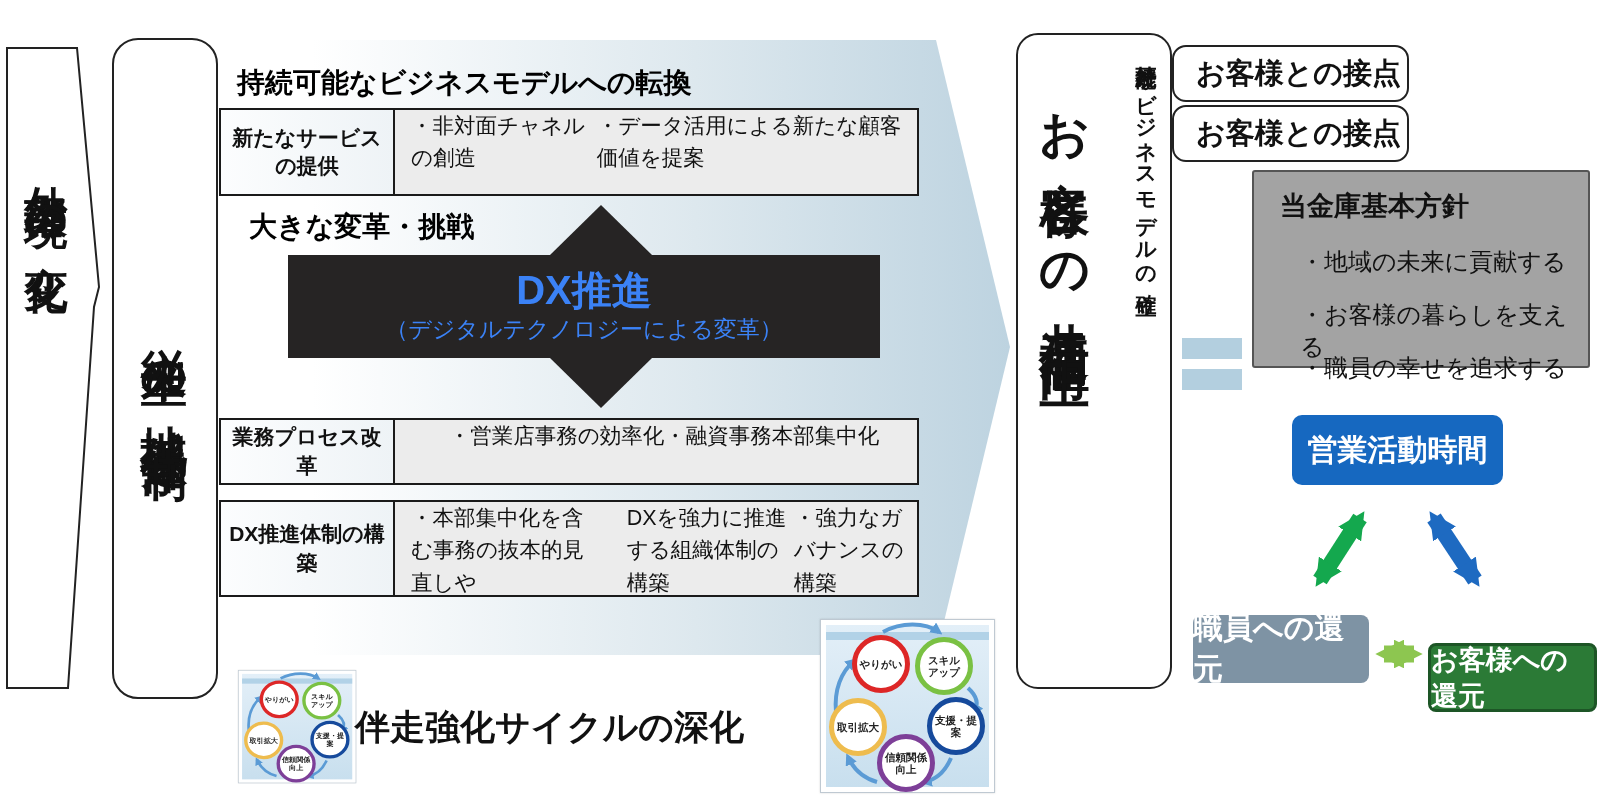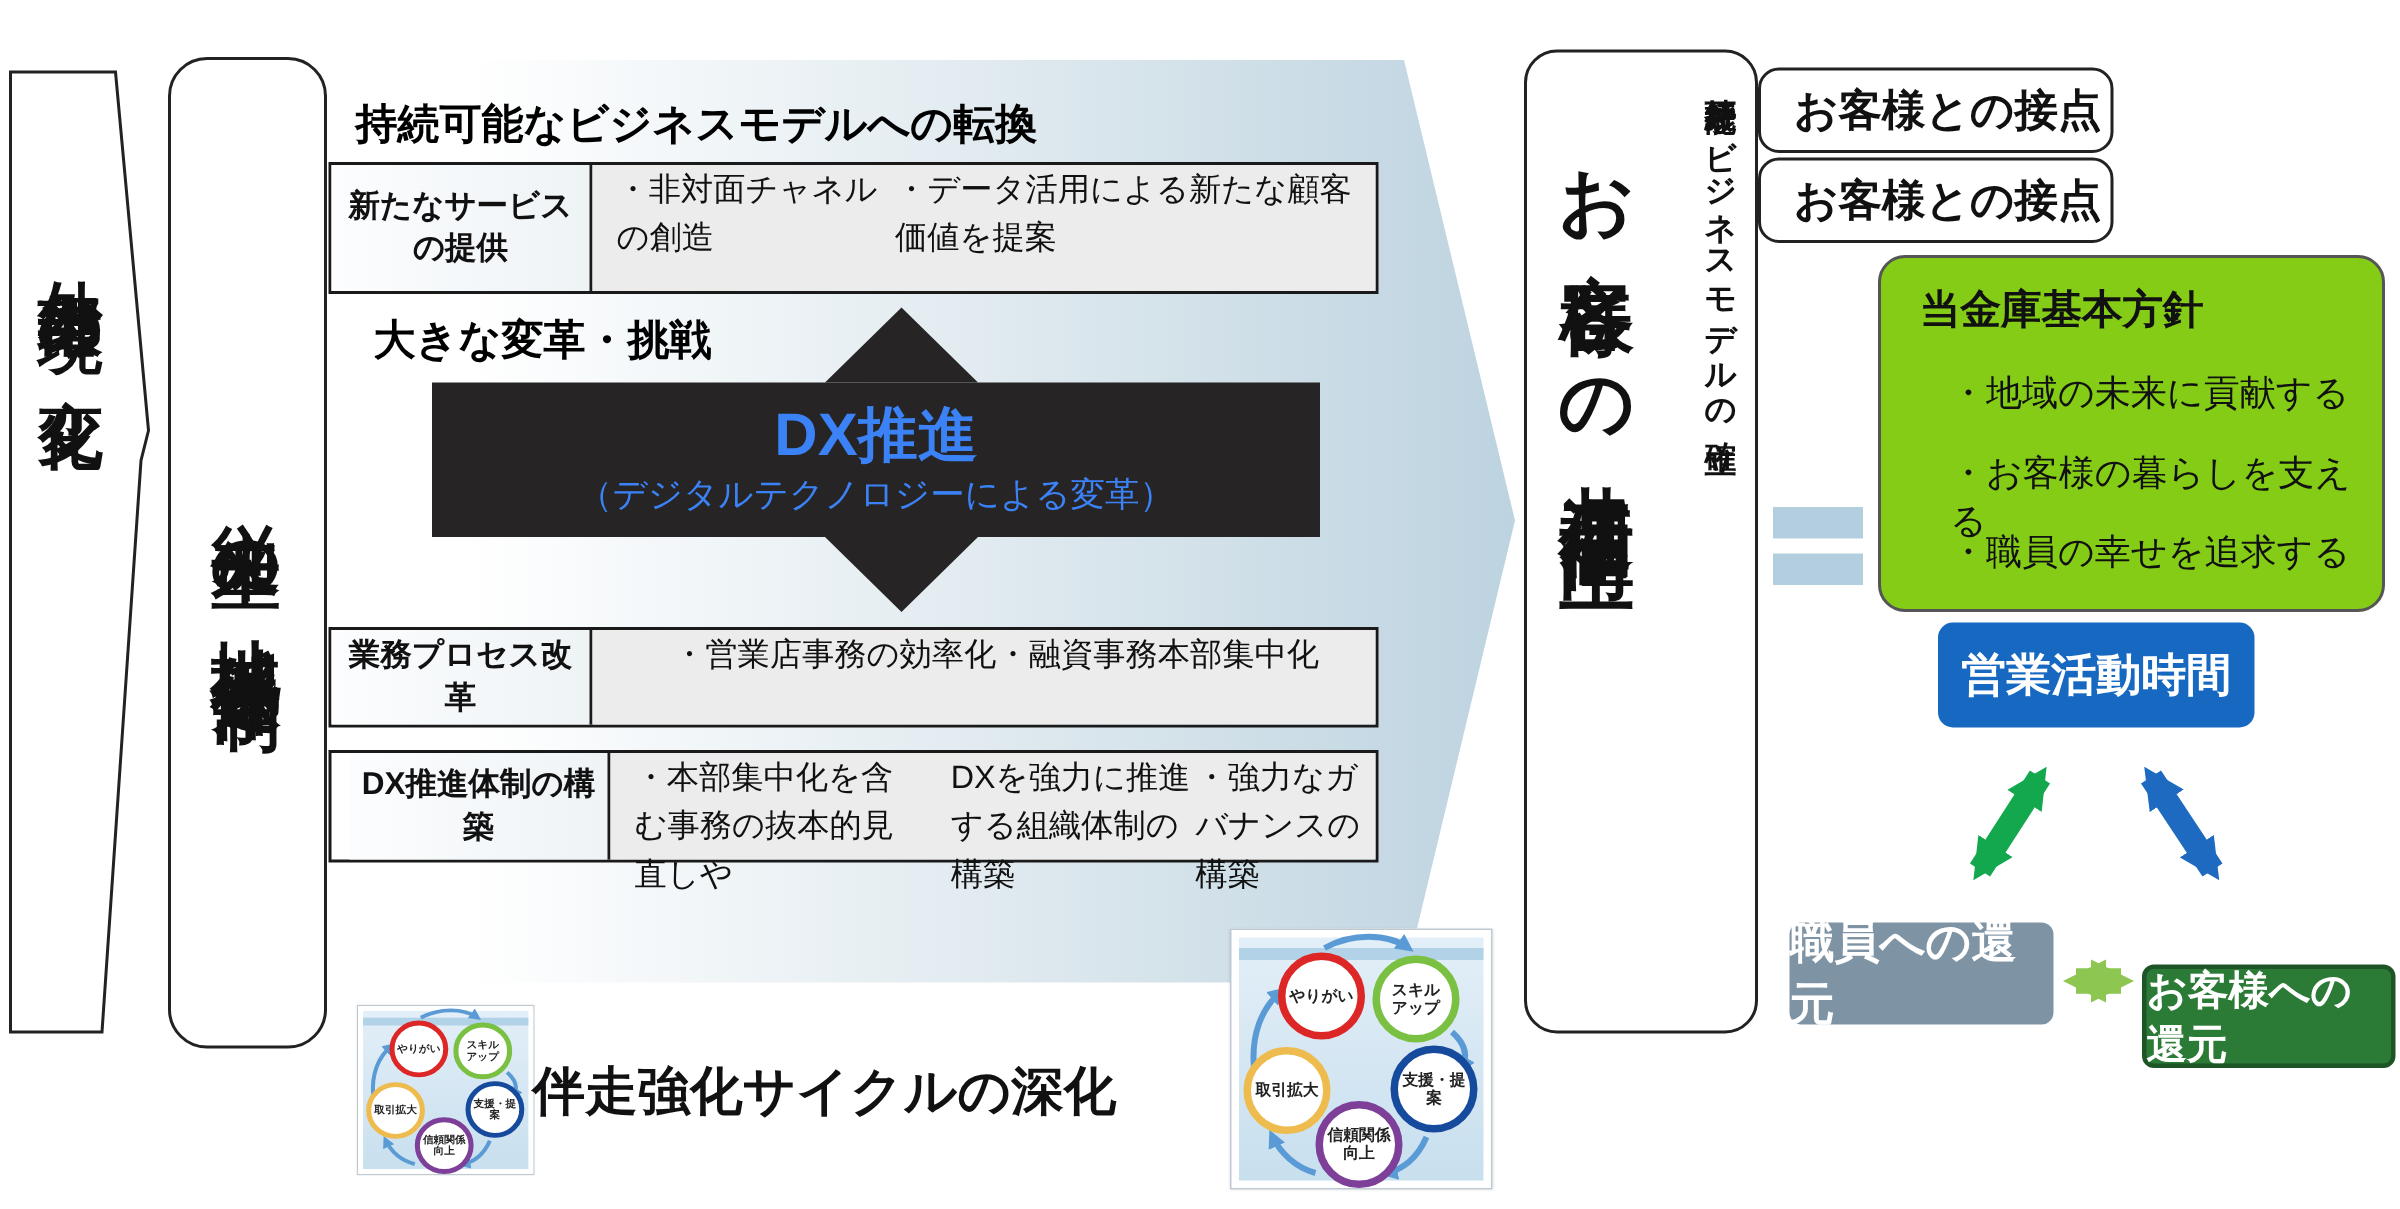--- a/index.html
+++ b/index.html
@@ -27,42 +27,42 @@
   
   .dtable{position:absolute;left:219px;width:700px;border:2px solid #1a1a1a;display:flex;box-sizing:border-box;justify-content:flex-end;}
   .dtable .hcell{width:174px;flex:0 0 174px;border-right:2px solid #1a1a1a;display:flex;align-items:center;
                  justify-content:center;text-align:center;font-weight:800;font-size:21px;line-height:1.35;
                  background:linear-gradient(to right,#fcfdfe,#eef3f6);box-sizing:border-box;padding:2px;}
   .dtable .bcell{flex:1;background:#ececec;display:flex;flex-direction:row;justify-content:center;
                  font-size:21.5px;line-height:1.5;padding-left:16px;box-sizing:border-box;}
   .dtable .bcell .cont{padding-left:22px;}
   #table1{top:108px;height:88px;}
   #table2{top:418px;height:67px;}
-  #table3{top:500px;height:75px;padding-left:12px;}
+  #table3{top:500px;height:97px;}
 
   
   #dx-rect{left:288px;top:255px;width:592px;height:103px;background:#262424;color:#3b82f6;
            display:flex;flex-direction:column;align-items:center;justify-content:center;}
   #dx-title{font-size:40px;font-weight:800;line-height:1.1;}
   #dx-sub{font-size:23px;font-weight:400;margin-top:2px;}
   .tri{width:0;height:0;position:absolute;left:550px;}
   #dx-tri-up{top:205px;border-left:51px solid transparent;border-right:51px solid transparent;border-bottom:50px solid #262424;}
   #dx-tri-down{top:358px;border-left:51px solid transparent;border-right:51px solid transparent;border-top:50px solid #262424;}
 
   
   #outcome-box{left:1016px;top:33px;width:152px;height:652px;background:#fff;border:2px solid #222;border-radius:22px;}
   #outcome-main{left:14px;top:42px;font-size:50px;font-weight:800;letter-spacing:7px;position:absolute;}
   #outcome-sub{right:10px;top:14px;font-size:21px;font-weight:700;letter-spacing:1px;position:absolute;}
 
   
   .chip{position:absolute;left:1172px;width:237px;height:57px;background:#fff;border:2px solid #222;border-radius:14px;
         display:flex;align-items:center;padding-left:22px;font-size:29px;font-weight:800;box-sizing:border-box;}
   #chip1{top:45px;}
   #chip2{top:105px;}
-  #policy-box{left:1252px;top:170px;width:338px;height:238px;background:#84cc16;border:2px solid #555;border-radius:18px;box-sizing:border-box;}
+  #policy-box{left:1252px;top:170px;width:338px;height:198px;background:#a3a3a3;border:2px solid #555;border-radius:3px;box-sizing:border-box;}
   #policy-title{position:absolute;left:26px;top:16px;font-size:27px;font-weight:800;}
   .policy-item{position:absolute;left:46px;font-size:24px;}
   #policy-i0{top:74px;} #policy-i1{top:127px;} #policy-i2{top:180px;}
   .eqbar{position:absolute;left:1182px;width:60px;height:21px;background:#b3cfdf;}
   #eq1{top:338px;} #eq2{top:369px;}
 
   .pill{position:absolute;color:#fff;font-weight:800;display:flex;align-items:center;justify-content:center;box-sizing:border-box;}
   #region-box{left:1292px;top:415px;width:211px;height:70px;background:#1668c0;border-radius:10px;font-size:30px;}
   #staff-box{left:1193px;top:615px;width:176px;height:68px;background:#7e93a4;border-radius:8px;font-size:30px;}
   #customer-box{left:1428px;top:616px;width:169px;height:69px;background:#2b7a36;border:3px solid #1d5526;border-radius:8px;font-size:27px;margin-top:27px;}

